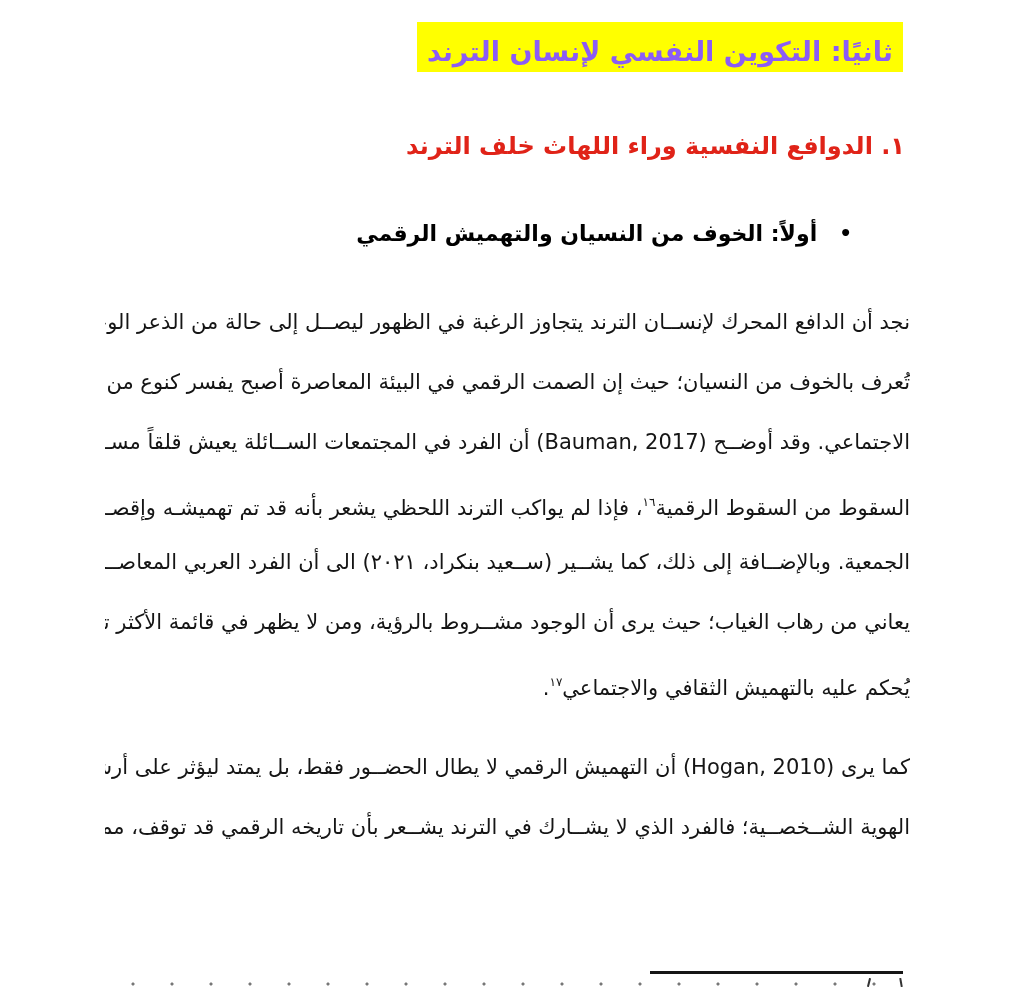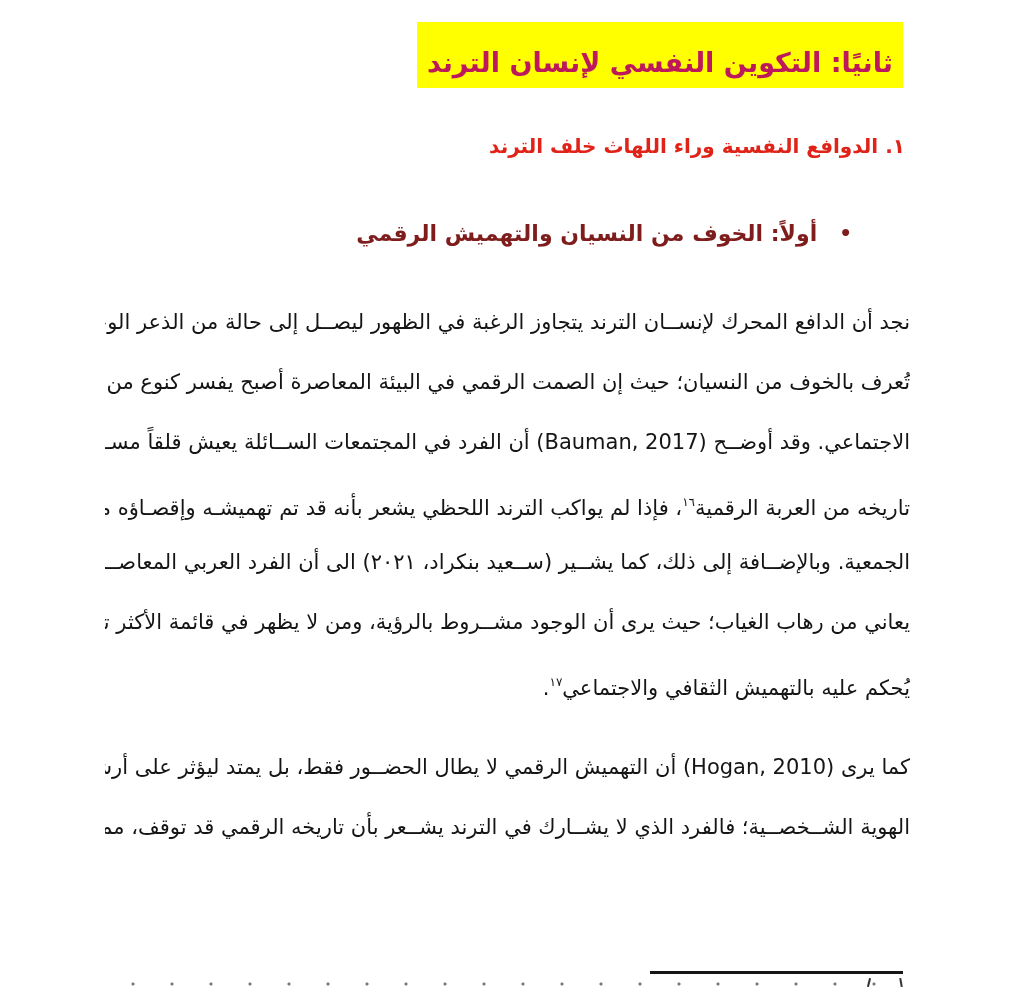--- a/index.html
+++ b/index.html
@@ -11,52 +11,52 @@
     font-family: "DejaVu Sans", sans-serif;
     color: #1a1a1a;
   }
   .page { position: absolute; inset: 0; background: #ffffff; }
 
   
   .section-title {
     position: absolute;
     top: 22px; right: 121px;
     background: #FFFF00;
-    color: #be185d;
+    color: #8b5cf6;
     font-weight: bold;
     font-size: 27px;
     line-height: 50px;
-    height: 66px;
-    padding: 16px 10px;
+    height: 50px;
+    padding: 5px 10px;
     direction: rtl;
     white-space: nowrap;
   }
 
   
   .subheading {
     position: absolute;
     top: 126px; right: 119px;
     color: #E02318;
     font-weight: bold;
-    font-size: 20px;
+    font-size: 24px;
     line-height: 40px;
     direction: rtl;
     white-space: nowrap;
   }
 
   
   .bullet-line {
     position: absolute;
     top: 212px; right: 172px;
     direction: rtl;
     font-weight: bold;
     font-size: 22px;
     line-height: 42px;
     white-space: nowrap;
-    color: #7f1d1d;
+    color: #000000;
   }
   .bullet-line .bullet {
     font-size: 20px;
     margin-left: 22px;
     vertical-align: 1px;
   }
 
   
   .para {
     position: absolute;
@@ -126,21 +126,21 @@
   <div class="subheading">١. الدوافع النفسية وراء اللهاث خلف الترند</div>
 
   <div class="bullet-line">
     <span class="bullet">•</span><span>أولاً: الخوف من النسيان والتهميش الرقمي</span>
   </div>
 
   <div class="para para-1">
     <div class="pline">نجد أن الدافع المحرك لإنســان الترند يتجاوز الرغبة في الظهور ليصــل إلى حالة من الذعر الوجودي</div>
     <div class="pline">تُعرف بالخوف من النسيان؛ حيث إن الصمت الرقمي في البيئة المعاصرة أصبح يفسر كنوع من الموت</div>
     <div class="pline">الاجتماعي. وقد أوضــح (Bauman, 2017) أن الفرد في المجتمعات الســائلة يعيش قلقاً مســتمراً من</div>
-    <div class="pline"><span>تاريخه من العربة الرقمية</span><span class="sup">١٦</span><span>، فإذا لم يواكب الترند اللحظي يشعر بأنه قد تم تهميشـه وإقصـاؤه من الذاكرة</span></div>
+    <div class="pline"><span>السقوط من السقوط الرقمية</span><span class="sup">١٦</span><span>، فإذا لم يواكب الترند اللحظي يشعر بأنه قد تم تهميشـه وإقصـاؤه من الذاكرة</span></div>
     <div class="pline">الجمعية. وبالإضــافة إلى ذلك، كما يشــير (ســعيد بنكراد، ٢٠٢١) الى أن الفرد العربي المعاصــر بات</div>
     <div class="pline">يعاني من رهاب الغياب؛ حيث يرى أن الوجود مشــروط بالرؤية، ومن لا يظهر في قائمة الأكثر تداولاً</div>
     <div class="pline lastline"><span>يُحكم عليه بالتهميش الثقافي والاجتماعي</span><span class="sup">١٧</span><span>.</span></div>
   </div>
 
   <div class="para para-2">
     <div class="pline">كما يرى (Hogan, 2010) أن التهميش الرقمي لا يطال الحضــور فقط، بل يمتد ليؤثر على أرشــفة</div>
     <div class="pline">الهوية الشــخصــية؛ فالفرد الذي لا يشــارك في الترند يشــعر بأن تاريخه الرقمي قد توقف، مما يدفعه إلى</div>
   </div>
 

